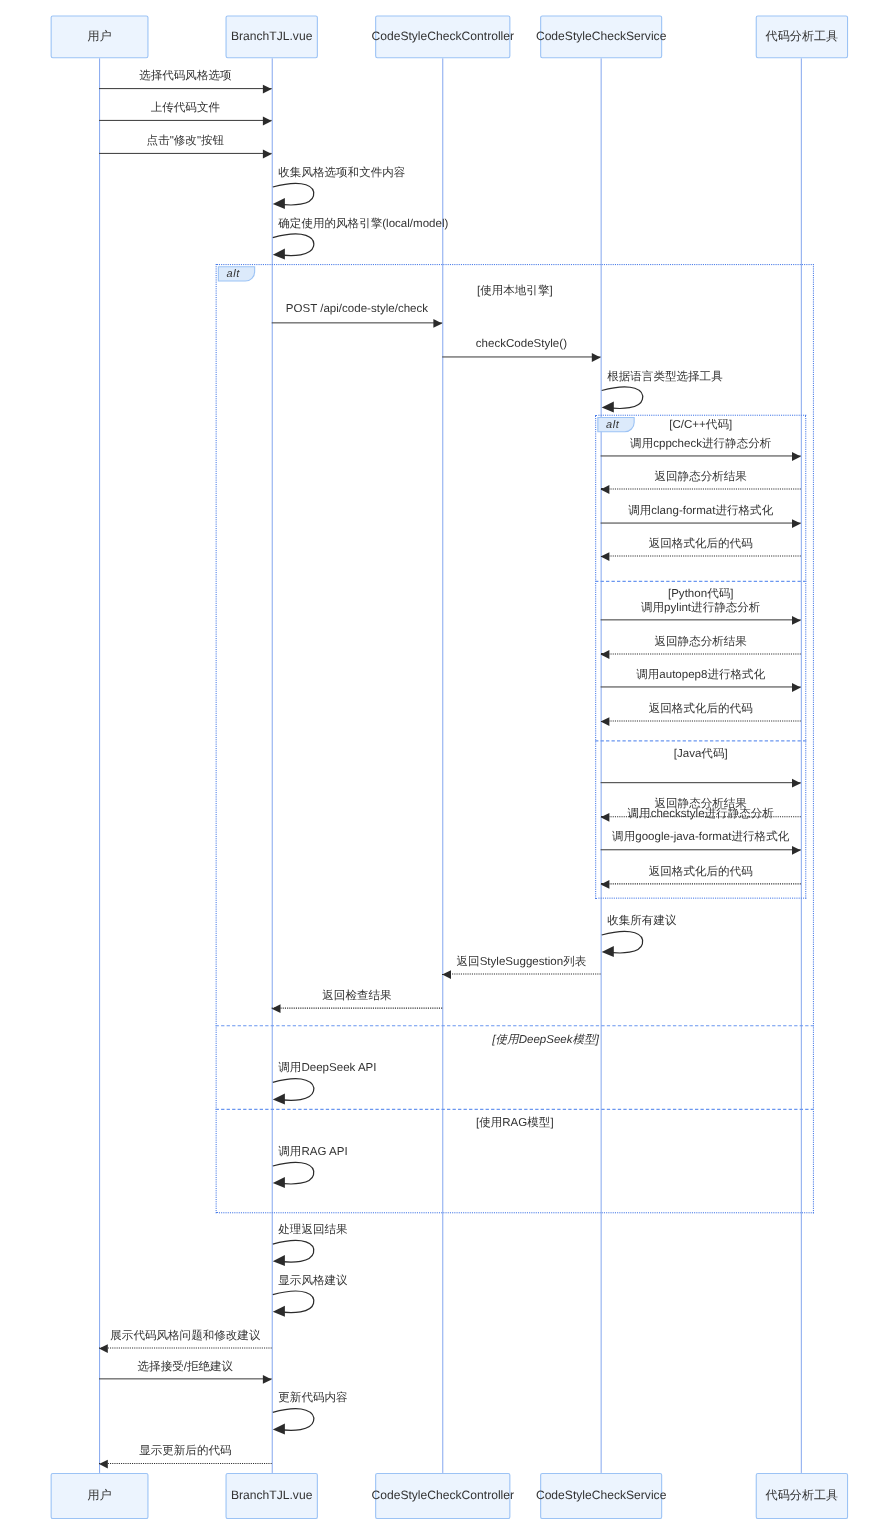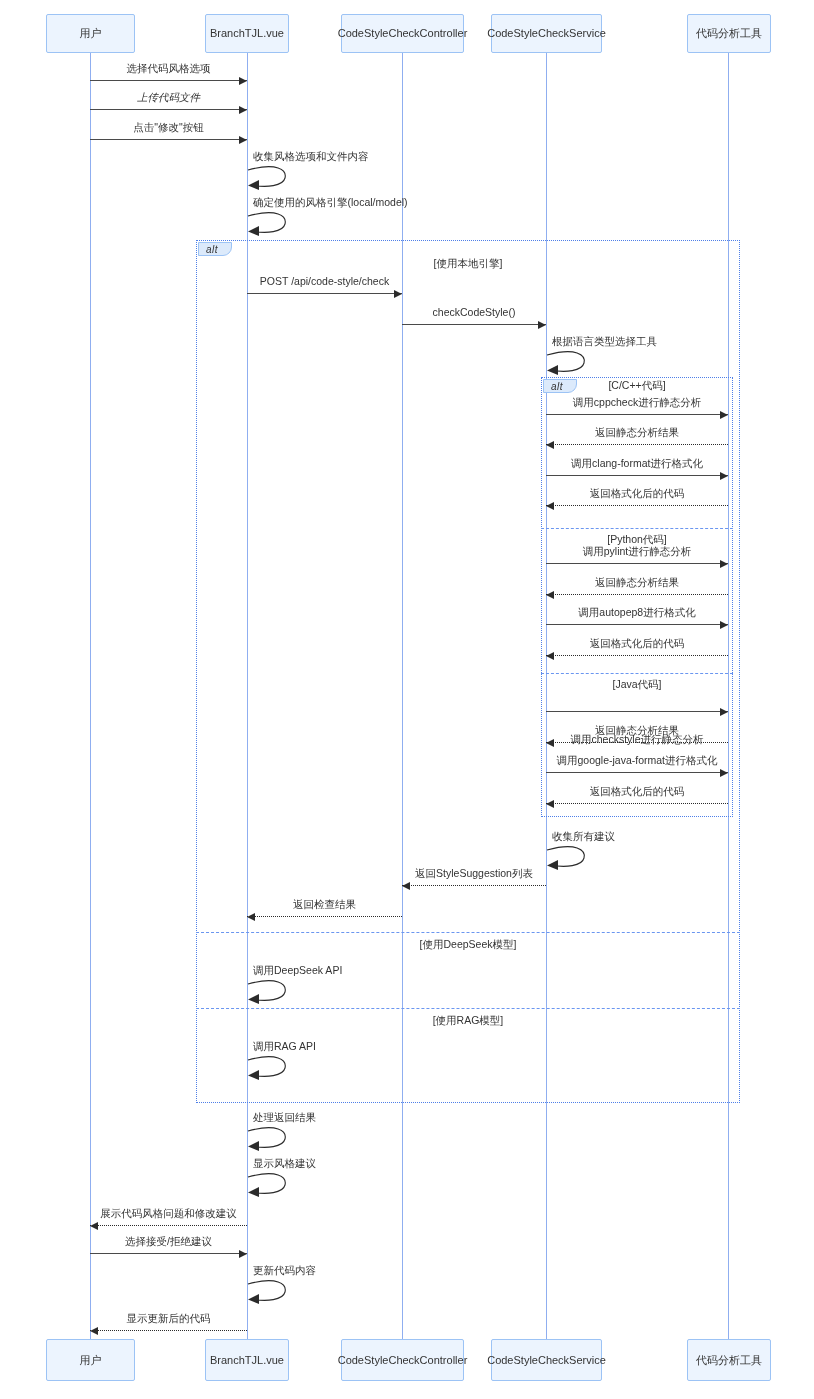--- a/index.html
+++ b/index.html
@@ -64,38 +64,38 @@
       <div class="lifeline" style="left: 247px; top: 53px; height: 1286px;"></div>
       <div class="lifeline" style="left: 402px; top: 53px; height: 1286px;"></div>
       <div class="lifeline" style="left: 546px; top: 53px; height: 1286px;"></div>
       <div class="lifeline" style="left: 728px; top: 53px; height: 1286px;"></div>
     </div>
   <div id="fragments">
       <div class="frag" style="left: 196px; top: 240px; width: 544px; height: 863px;"></div>
       <div class="frag-tab" style="left: 198px; top: 242px; width: 34px; height: 14px;">alt</div>
       <div class="frag-cond" style="left: 468px; top: 257px;">[使用本地引擎]</div>
       <div class="frag-divider" style="left: 196px; top: 932px; width: 544px;"></div>
-      <div class="frag-cond" style="left: 468px; top: 938px;">[使用DeepSeek模型]</div>
+      <div class="frag-cond" style="left: 496px; top: 938px; font-style: italic;">[使用DeepSeek模型]</div>
       <div class="frag-divider" style="left: 196px; top: 1008px; width: 544px;"></div>
       <div class="frag-cond" style="left: 468px; top: 1014px;">[使用RAG模型]</div>
       <div class="frag-inner" style="left: 541px; top: 377px; width: 192px; height: 440px;"></div>
       <div class="frag-tab" style="left: 543px; top: 379px; width: 34px; height: 14px;">alt</div>
       <div class="frag-cond" style="left: 637px; top: 379px;">[C/C++代码]</div>
       <div class="frag-divider" style="left: 541px; top: 528px; width: 192px;"></div>
       <div class="frag-cond" style="left: 637px; top: 533px;">[Python代码]</div>
       <div class="frag-divider" style="left: 541px; top: 673px; width: 192px;"></div>
       <div class="frag-cond" style="left: 637px; top: 678px;">[Java代码]</div>
     </div>
   <div id="messages">
       <div class="msg-line" style="left: 90px; top: 80px; width: 157px;"></div>
       <div class="arrow-r" style="top: 76.5px; left: 239px;"></div>
       <div class="msg-label" style="left: 168.5px; top: 62px;">选择代码风格选项</div>
       <div class="msg-line" style="left: 90px; top: 109px; width: 157px;"></div>
       <div class="arrow-r" style="top: 105.5px; left: 239px;"></div>
-      <div class="msg-label" style="left: 168.5px; top: 91px; font-style: italic;">上传代码文件</div>
+      <div class="msg-label" style="left: 168.5px; top: 91px;">上传代码文件</div>
       <div class="msg-line" style="left: 90px; top: 139px; width: 157px;"></div>
       <div class="arrow-r" style="top: 135.5px; left: 239px;"></div>
       <div class="msg-label" style="left: 168.5px; top: 121px;">点击"修改"按钮</div>
       <div class="selfloop" style="left: 247px; top: 164px;">
         <svg width="46" height="30" viewBox="0 0 46 30">
           <path d="M1,6 C30,-2 40,6 38,14 C36,22 20,24 4,21" fill="none" stroke="#2b2b2b" stroke-width="1.1"></path>
           <path d="M12,16 L1,21.5 L12,26 Z" fill="#2b2b2b"></path>
         </svg>
       </div>
       <div class="msg-label" style="left: 253px; top: 150px; transform: none;">收集风格选项和文件内容</div>

